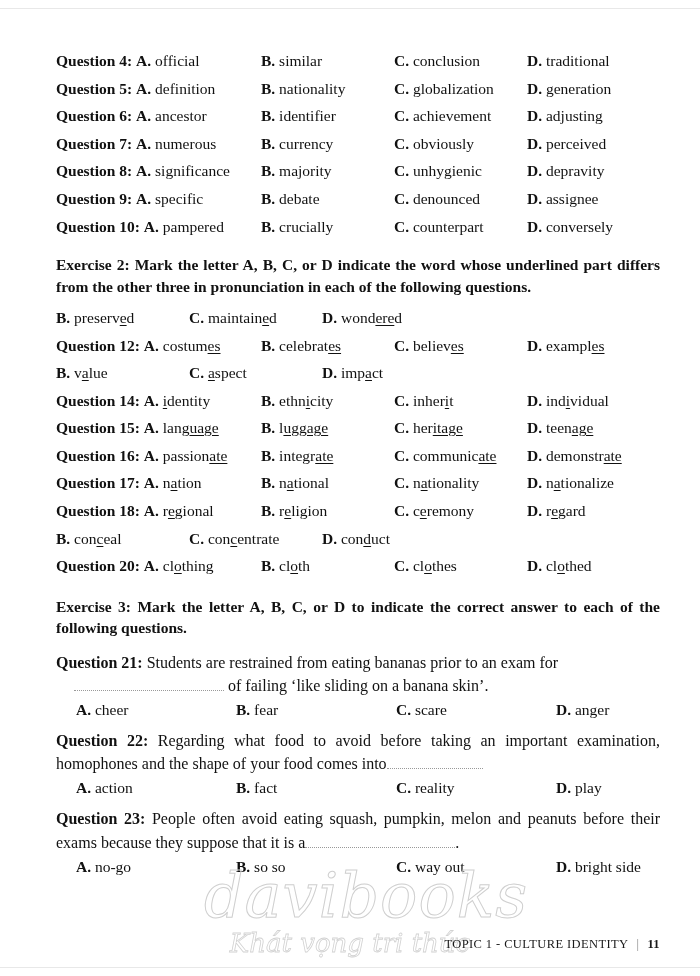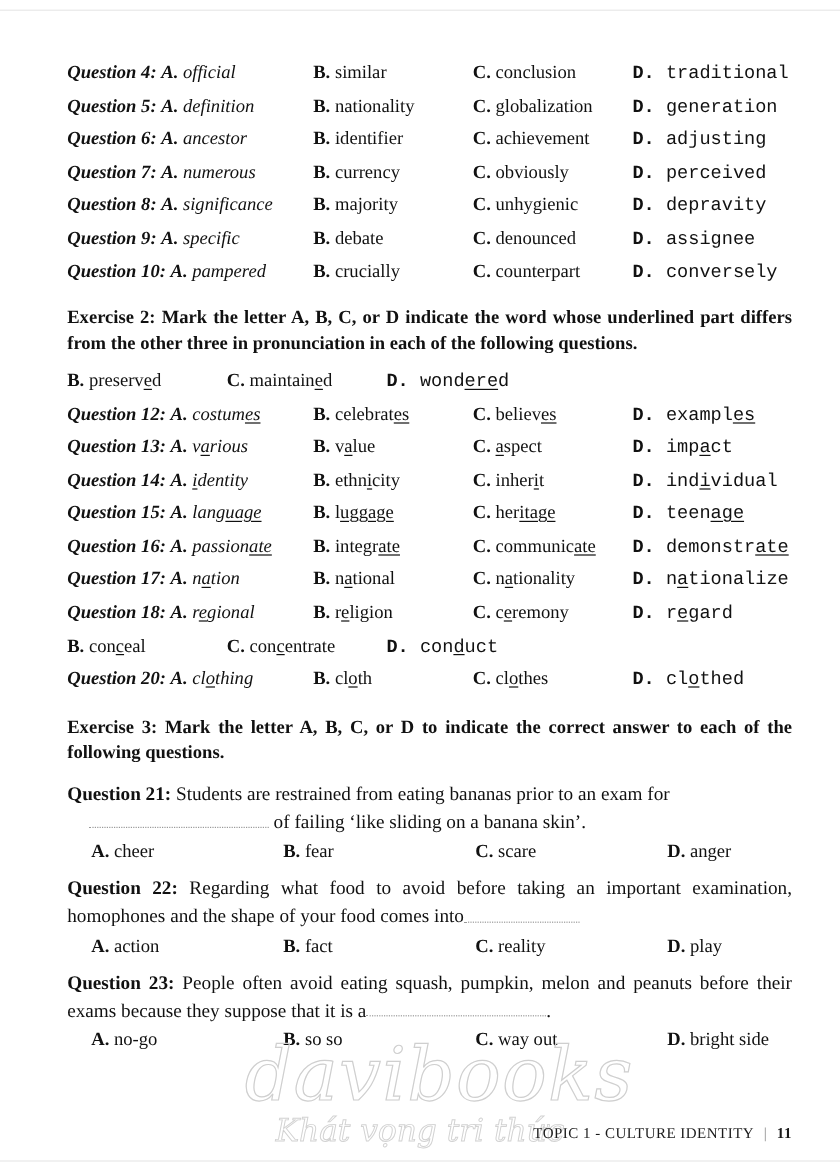--- a/index.html
+++ b/index.html
@@ -41,31 +41,29 @@
     display: flex;
     align-items: baseline;
     margin-bottom: 9px;
     font-size: 15.5px;
     line-height: 1.2;
   }
   .qrow .qlabel {
     width: 205px;
     flex: 0 0 205px;
     white-space: nowrap;
-    font-style: italic;
   }
   .qrow .opt {
     width: 133px;
     flex: 0 0 133px;
     white-space: nowrap;
   }
   .qrow .opt.last {
     width: auto;
     flex: 0 0 auto;
-    font-family: Liberation Mono, monospace;
   }
   .b {
     font-weight: bold;
   }
   .u {
     text-decoration: underline;
     text-underline-offset: 2px;
   }
 
   
@@ -241,21 +239,20 @@
     </div>
 
     <div class="qrow">
       <span class="qlabel"><span class="b">Question 12:</span> <span class="b">A.</span> <span><span>costum</span><span class="u">es</span><span></span></span></span>
       <span class="opt"><span class="b">B.</span> <span>celebrat</span><span class="u">es</span><span></span></span>
       <span class="opt"><span class="b">C.</span> <span>believ</span><span class="u">es</span><span></span></span>
       <span class="opt last"><span class="b">D.</span> <span>exampl</span><span class="u">es</span><span></span></span>
     </div>
 
     <div class="qrow">
-      <span class="qlabel"><span class="b">Question 13:</span> <span class="b">A.</span> <span><span>v</span><span class="u">a</span><span>rious</span></span></span>
       <span class="opt"><span class="b">B.</span> <span>v</span><span class="u">a</span><span>lue</span></span>
       <span class="opt"><span class="b">C.</span> <span></span><span class="u">a</span><span>spect</span></span>
       <span class="opt last"><span class="b">D.</span> <span>imp</span><span class="u">a</span><span>ct</span></span>
     </div>
 
     <div class="qrow">
       <span class="qlabel"><span class="b">Question 14:</span> <span class="b">A.</span> <span><span></span><span class="u">i</span><span>dentity</span></span></span>
       <span class="opt"><span class="b">B.</span> <span>ethn</span><span class="u">i</span><span>city</span></span>
       <span class="opt"><span class="b">C.</span> <span>inher</span><span class="u">i</span><span>t</span></span>
       <span class="opt last"><span class="b">D.</span> <span>ind</span><span class="u">i</span><span>vidual</span></span>

